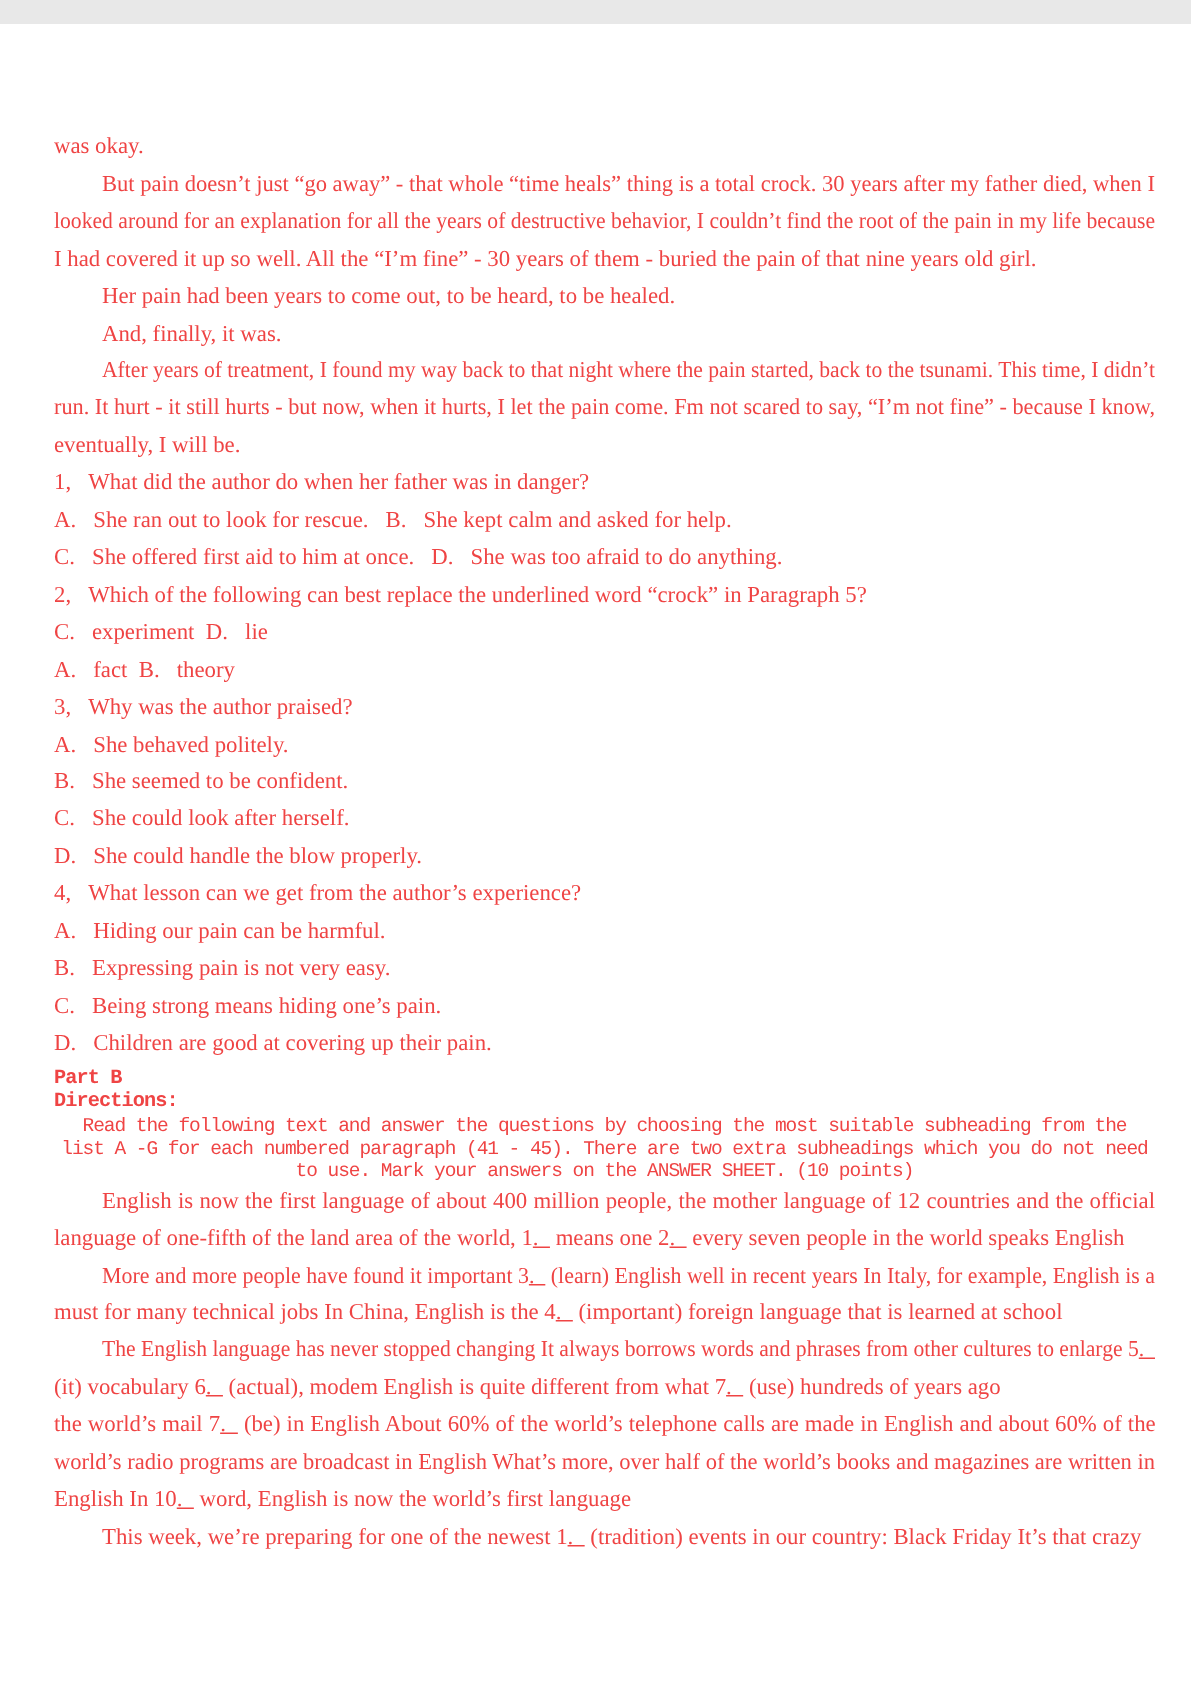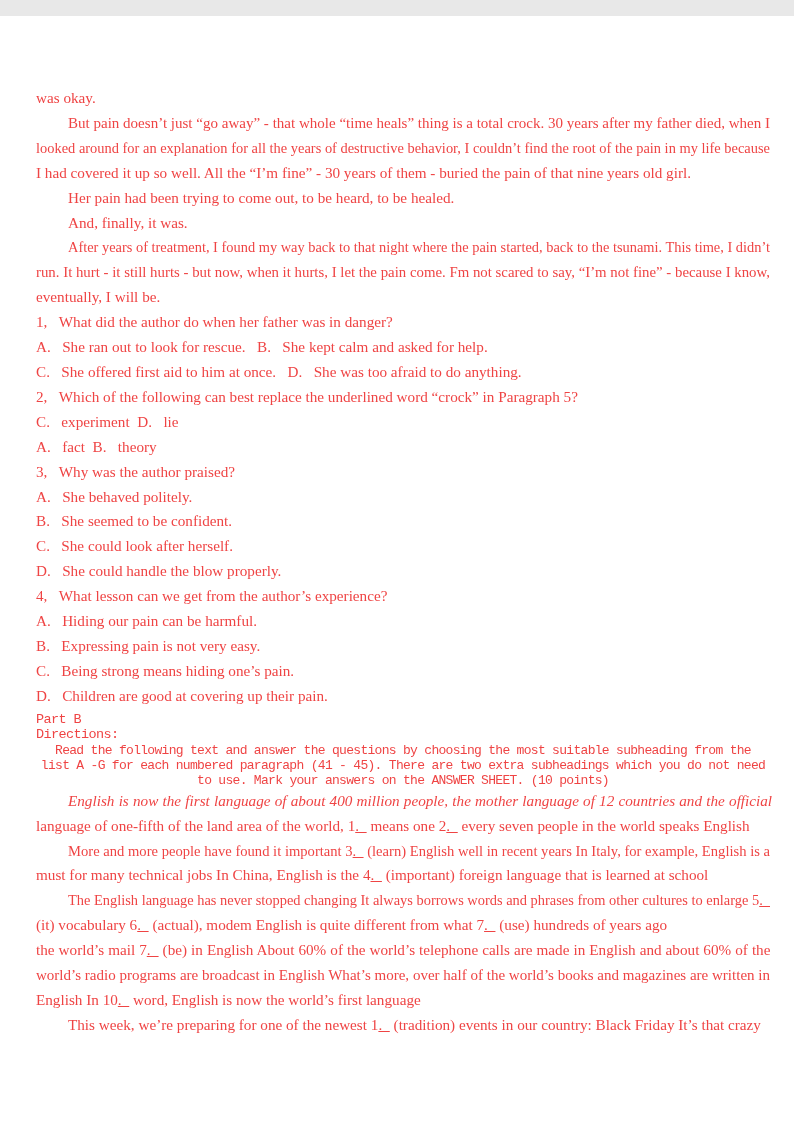--- a/index.html
+++ b/index.html
@@ -25,39 +25,39 @@
   .m{
     font-family:"Liberation Mono","DejaVu Sans Mono",monospace;
     font-size:13px;
     letter-spacing:-0.7px;
     line-height:15.3px;
     text-align:center;
   }
   .mb{
     font-family:"Liberation Mono","DejaVu Sans Mono",monospace;
     font-size:13.5px;
-    font-weight:normal;
+    font-weight:bold;
     letter-spacing:-0.6px;
     line-height:15.6px;
   }
   .gap-before{margin-top:3px;}
   .ind{padding-left:32px;}
   .ln{display:inline-block;transform-origin:0 50%;}
   .u{text-decoration:underline;}
 </style>
 </head>
 <body>
 
 <div class="page">
   <div class="doc" id="doc">
       <div class="line b"><span class="ln"><span>was okay.</span></span></div>
       <div class="line b ind"><span class="ln" style="transform: scaleX(0.989407);"><span>But pain doesn’t just “go away” - that whole “time heals” thing is a total crock. 30 years after my father died, when I</span></span></div>
       <div class="line b"><span class="ln" style="transform: scaleX(0.950066);"><span>looked around for an explanation for all the years of destructive behavior, I couldn’t find the root of the pain in my life because</span></span></div>
       <div class="line b"><span class="ln"><span>I had covered it up so well. All the “I’m fine” - 30 years of them - buried the pain of that nine years old girl.</span></span></div>
-      <div class="line b ind"><span class="ln"><span>Her pain had been trying to come out, to be heard, to be healed.</span></span></div>
+      <div class="line b ind"><span class="ln"><span>Her pain had been years to come out, to be heard, to be healed.</span></span></div>
       <div class="line b ind"><span class="ln"><span>And, finally, it was.</span></span></div>
       <div class="line b ind"><span class="ln" style="transform: scaleX(0.948028);"><span>After years of treatment, I found my way back to that night where the pain started, back to the tsunami. This time, I didn’t</span></span></div>
       <div class="line b"><span class="ln" style="transform: scaleX(0.976571);"><span>run. It hurt - it still hurts - but now, when it hurts, I let the pain come. Fm not scared to say, “I’m not fine” - because I know,</span></span></div>
       <div class="line b"><span class="ln"><span>eventually, I will be.</span></span></div>
       <div class="line b"><span class="ln"><span>1,&nbsp;&nbsp;&nbsp;What did the author do when her father was in danger?</span></span></div>
       <div class="line b"><span class="ln"><span>A.&nbsp;&nbsp;&nbsp;She ran out to look for rescue.   B.&nbsp;&nbsp;&nbsp;She kept calm and asked for help.</span></span></div>
       <div class="line b"><span class="ln"><span>C.&nbsp;&nbsp;&nbsp;She offered first aid to him at once.   D.&nbsp;&nbsp;&nbsp;She was too afraid to do anything.</span></span></div>
       <div class="line b"><span class="ln"><span>2,&nbsp;&nbsp;&nbsp;Which of the following can best replace the underlined word “crock” in Paragraph 5?</span></span></div>
       <div class="line b"><span class="ln"><span>C.&nbsp;&nbsp;&nbsp;experiment  D.&nbsp;&nbsp;&nbsp;lie</span></span></div>
       <div class="line b"><span class="ln"><span>A.&nbsp;&nbsp;&nbsp;fact  B.&nbsp;&nbsp;&nbsp;theory</span></span></div>
@@ -69,21 +69,21 @@
       <div class="line b"><span class="ln"><span>4,&nbsp;&nbsp;&nbsp;What lesson can we get from the author’s experience?</span></span></div>
       <div class="line b"><span class="ln"><span>A.&nbsp;&nbsp;&nbsp;Hiding our pain can be harmful.</span></span></div>
       <div class="line b"><span class="ln"><span>B.&nbsp;&nbsp;&nbsp;Expressing pain is not very easy.</span></span></div>
       <div class="line b"><span class="ln"><span>C.&nbsp;&nbsp;&nbsp;Being strong means hiding one’s pain.</span></span></div>
       <div class="line b"><span class="ln"><span>D.&nbsp;&nbsp;&nbsp;Children are good at covering up their pain.</span></span></div>
       <div class="line mb gap-before"><span class="ln"><span>Part B</span></span></div>
       <div class="line mb"><span class="ln"><span>Directions:</span></span></div>
       <div class="line m"><span class="ln"><span>Read the following text and answer the questions by choosing the most suitable subheading from the</span></span></div>
       <div class="line m"><span class="ln"><span>list A -G for each numbered paragraph (41 - 45). There are two extra subheadings which you do not need</span></span></div>
       <div class="line m"><span class="ln"><span>to use. Mark your answers on the ANSWER SHEET. (10 points)</span></span></div>
-      <div class="line b ind"><span class="ln" style="word-spacing: 0.422697px; font-style: italic;"><span>English is now the first language of about 400 million people, the mother language of 12 countries and the official</span></span></div>
+      <div class="line b ind"><span class="ln" style="word-spacing: 0.422697px;"><span>English is now the first language of about 400 million people, the mother language of 12 countries and the official</span></span></div>
       <div class="line b"><span class="ln"><span>language of one-fifth of the land area of the world, 1</span><span class="u">.&nbsp;&nbsp;</span><span> means one 2</span><span class="u">.&nbsp;&nbsp;</span><span> every seven people in the world speaks English</span></span></div>
       <div class="line b ind"><span class="ln" style="transform: scaleX(0.961212);"><span>More and more people have found it important 3</span><span class="u">.&nbsp;&nbsp;</span><span> (learn) English well in recent years In Italy, for example, English is a</span></span></div>
       <div class="line b"><span class="ln"><span>must for many technical jobs In China, English is the 4</span><span class="u">.&nbsp;&nbsp;</span><span> (important) foreign language that is learned at school</span></span></div>
       <div class="line b ind"><span class="ln" style="transform: scaleX(0.948749);"><span>The English language has never stopped changing It always borrows words and phrases from other cultures to enlarge 5</span><span class="u">.&nbsp;&nbsp;</span></span></div>
       <div class="line b"><span class="ln"><span>(it) vocabulary 6</span><span class="u">.&nbsp;&nbsp;</span><span> (actual), modem English is quite different from what 7</span><span class="u">.&nbsp;&nbsp;</span><span> (use) hundreds of years ago</span></span></div>
       <div class="line b"><span class="ln" style="word-spacing: 0.214489px;"><span>the world’s mail 7</span><span class="u">.&nbsp;&nbsp;</span><span> (be) in English About 60% of the world’s telephone calls are made in English and about 60% of the</span></span></div>
       <div class="line b"><span class="ln" style="transform: scaleX(0.989197);"><span>world’s radio programs are broadcast in English What’s more, over half of the world’s books and magazines are written in</span></span></div>
       <div class="line b"><span class="ln"><span>English In 10</span><span class="u">.&nbsp;&nbsp;</span><span> word, English is now the world’s first language</span></span></div>
       <div class="line b ind"><span class="ln"><span>This week, we’re preparing for one of the newest 1</span><span class="u">.&nbsp;&nbsp;</span><span> (tradition) events in our country: Black Friday It’s that crazy</span></span></div>
     </div>

